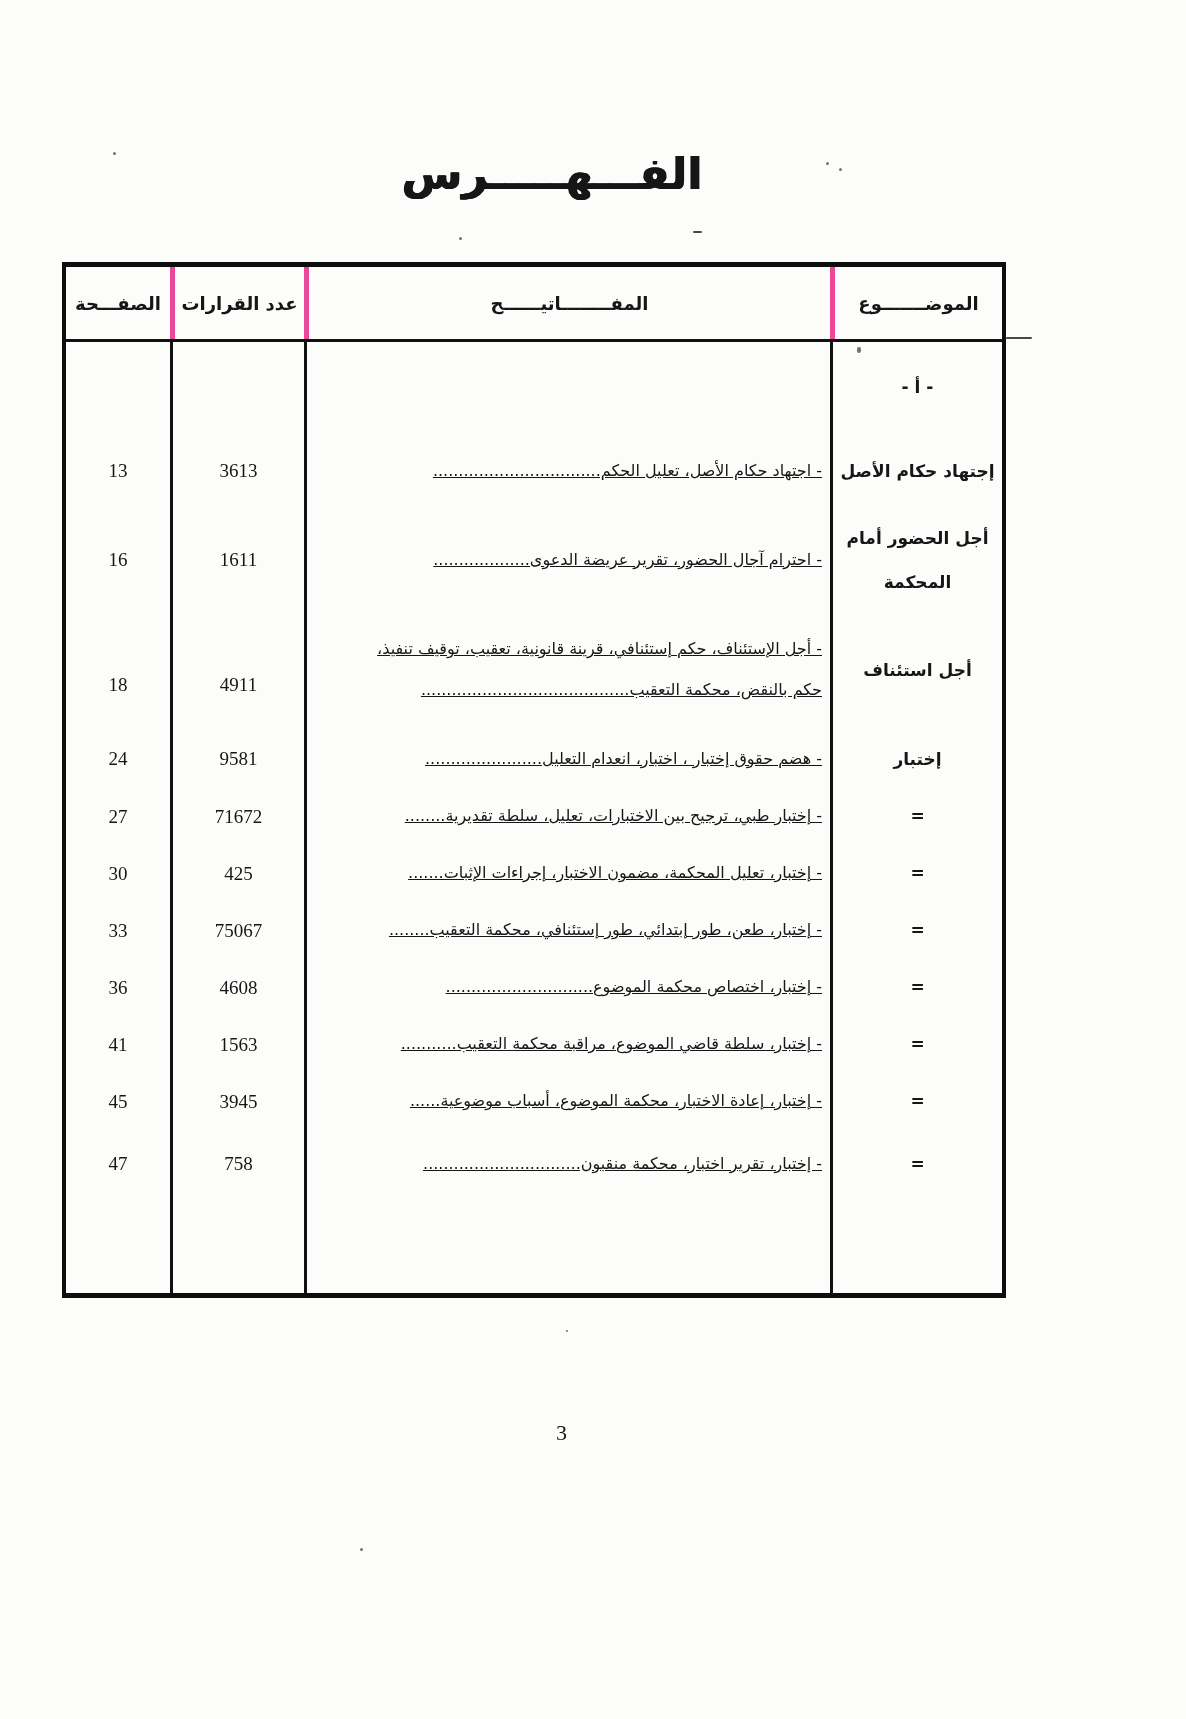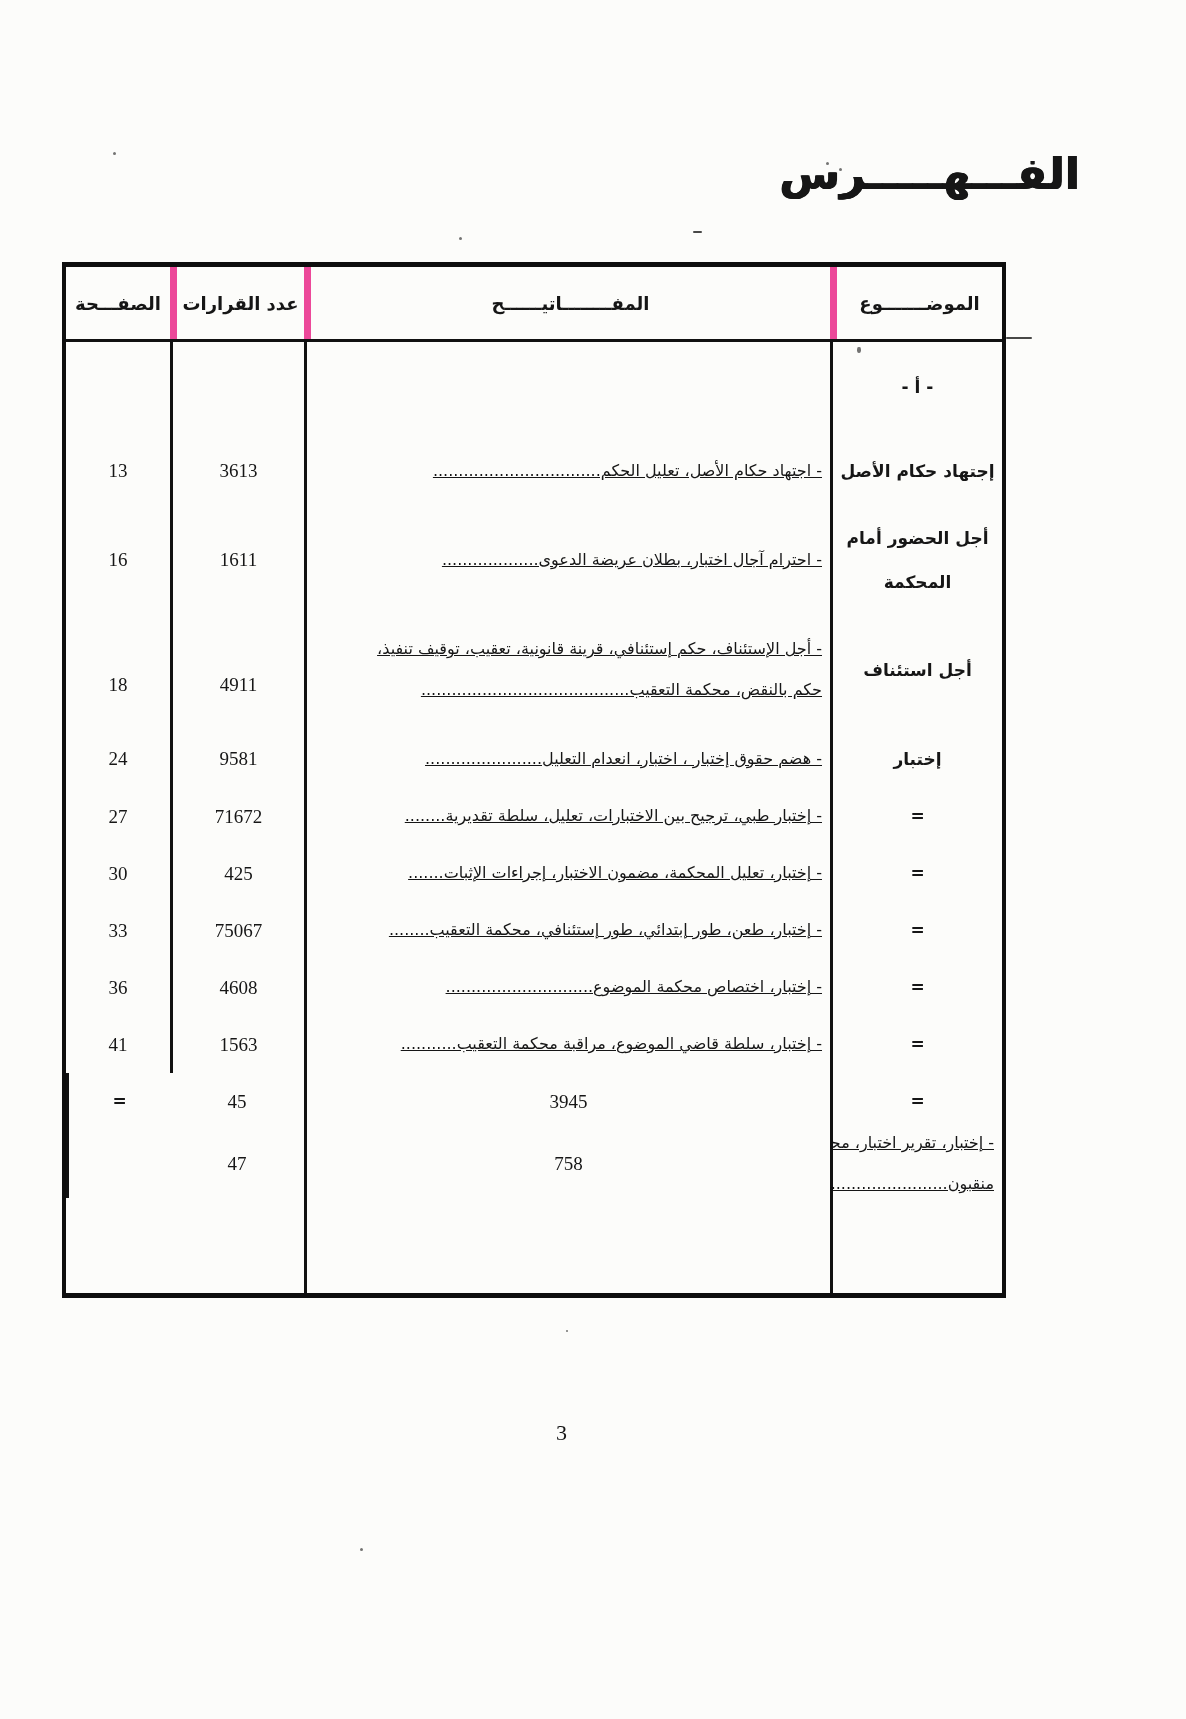--- a/index.html
+++ b/index.html
@@ -7,22 +7,22 @@
     width:1186px;height:1719px;
     background:#fcfcfa;
     font-family:"DejaVu Sans",sans-serif;
     color:#161616;
     position:relative;
     overflow:hidden;
   }
   .sheet{position:absolute;inset:0;}
 
   .title{
-    position:absolute;top:148px;left:8px;width:1072px;
-    text-align:right;
+    position:absolute;top:148px;left:16px;width:1072px;
+    text-align:center;
     font-size:44px;font-weight:bold;
     letter-spacing:1px;
     text-shadow:0.6px 0 0 currentColor, -0.6px 0 0 currentColor;
   }
 
   .toc-table{
     position:absolute;left:62px;top:262px;
     width:944px;height:1036px;
     box-sizing:border-box;
     border:4px solid #0e0e0e;
@@ -32,21 +32,21 @@
   }
   .thead{
     display:grid;
     grid-template-columns:172px 526px 134px 1fr;
     height:72px;
     border-bottom:3px solid #111;
   }
   .th{
     display:flex;align-items:center;justify-content:center;
     font-weight:bold;font-size:18px;
-    border-left:7px solid #ec4899;
+    border-left:5px solid #ec4899;
   }
   .th-page{border-left:none;}
   .tbody{
     display:grid;
     grid-template-columns:172px 526px 134px 1fr;
     grid-template-rows:90px 78px 100px 120px 58px 57px 57px 57px 57px 57px 57px 68px 1fr;
     height:calc(100% - 75px);
   }
   .cell{
     border-left:3px solid #111;
@@ -108,21 +108,21 @@
       <div class="cell num"></div>
       <div class="cell num last"></div>
 
       <div class="cell subject">إجتهاد حكام الأصل</div>
       <div class="cell keys">- اجتهاد حكام الأصل، تعليل الحكم.................................</div>
       <div class="cell num">3613</div>
       <div class="cell num last">13</div>
 
       <div class="cell subject">أجل الحضور أمام
 المحكمة</div>
-      <div class="cell keys">- احترام آجال اختبار، بطلان عريضة الدعوى...................</div>
+      <div class="cell keys">- احترام آجال الحضور، تقرير عريضة الدعوى...................</div>
       <div class="cell num">1611</div>
       <div class="cell num last">16</div>
 
       <div class="cell subject">أجل استئناف</div>
       <div class="cell keys">- أجل الإستئناف، حكم إستئنافي، قرينة قانونية، تعقيب، توقيف تنفيذ،
 حكم بالنقض، محكمة التعقيب.........................................</div>
       <div class="cell num pad-top">4911</div>
       <div class="cell num last pad-top">18</div>
 
       <div class="cell subject">إختبار</div>
@@ -149,20 +149,21 @@
       <div class="cell keys">- إختبار، اختصاص محكمة الموضوع.............................</div>
       <div class="cell num">4608</div>
       <div class="cell num last">36</div>
 
       <div class="cell subject">=</div>
       <div class="cell keys">- إختبار، سلطة قاضي الموضوع، مراقبة محكمة التعقيب...........</div>
       <div class="cell num">1563</div>
       <div class="cell num last">41</div>
 
       <div class="cell subject">=</div>
+      <div class="cell keys">- إختبار، إعادة الاختبار، محكمة الموضوع، أسباب موضوعية......</div>
       <div class="cell num">3945</div>
       <div class="cell num last">45</div>
 
       <div class="cell subject">=</div>
       <div class="cell keys">- إختبار، تقرير اختبار، محكمة منقبون...............................</div>
       <div class="cell num">758</div>
       <div class="cell num last">47</div>
 
       <div class="cell"></div>
       <div class="cell"></div>

